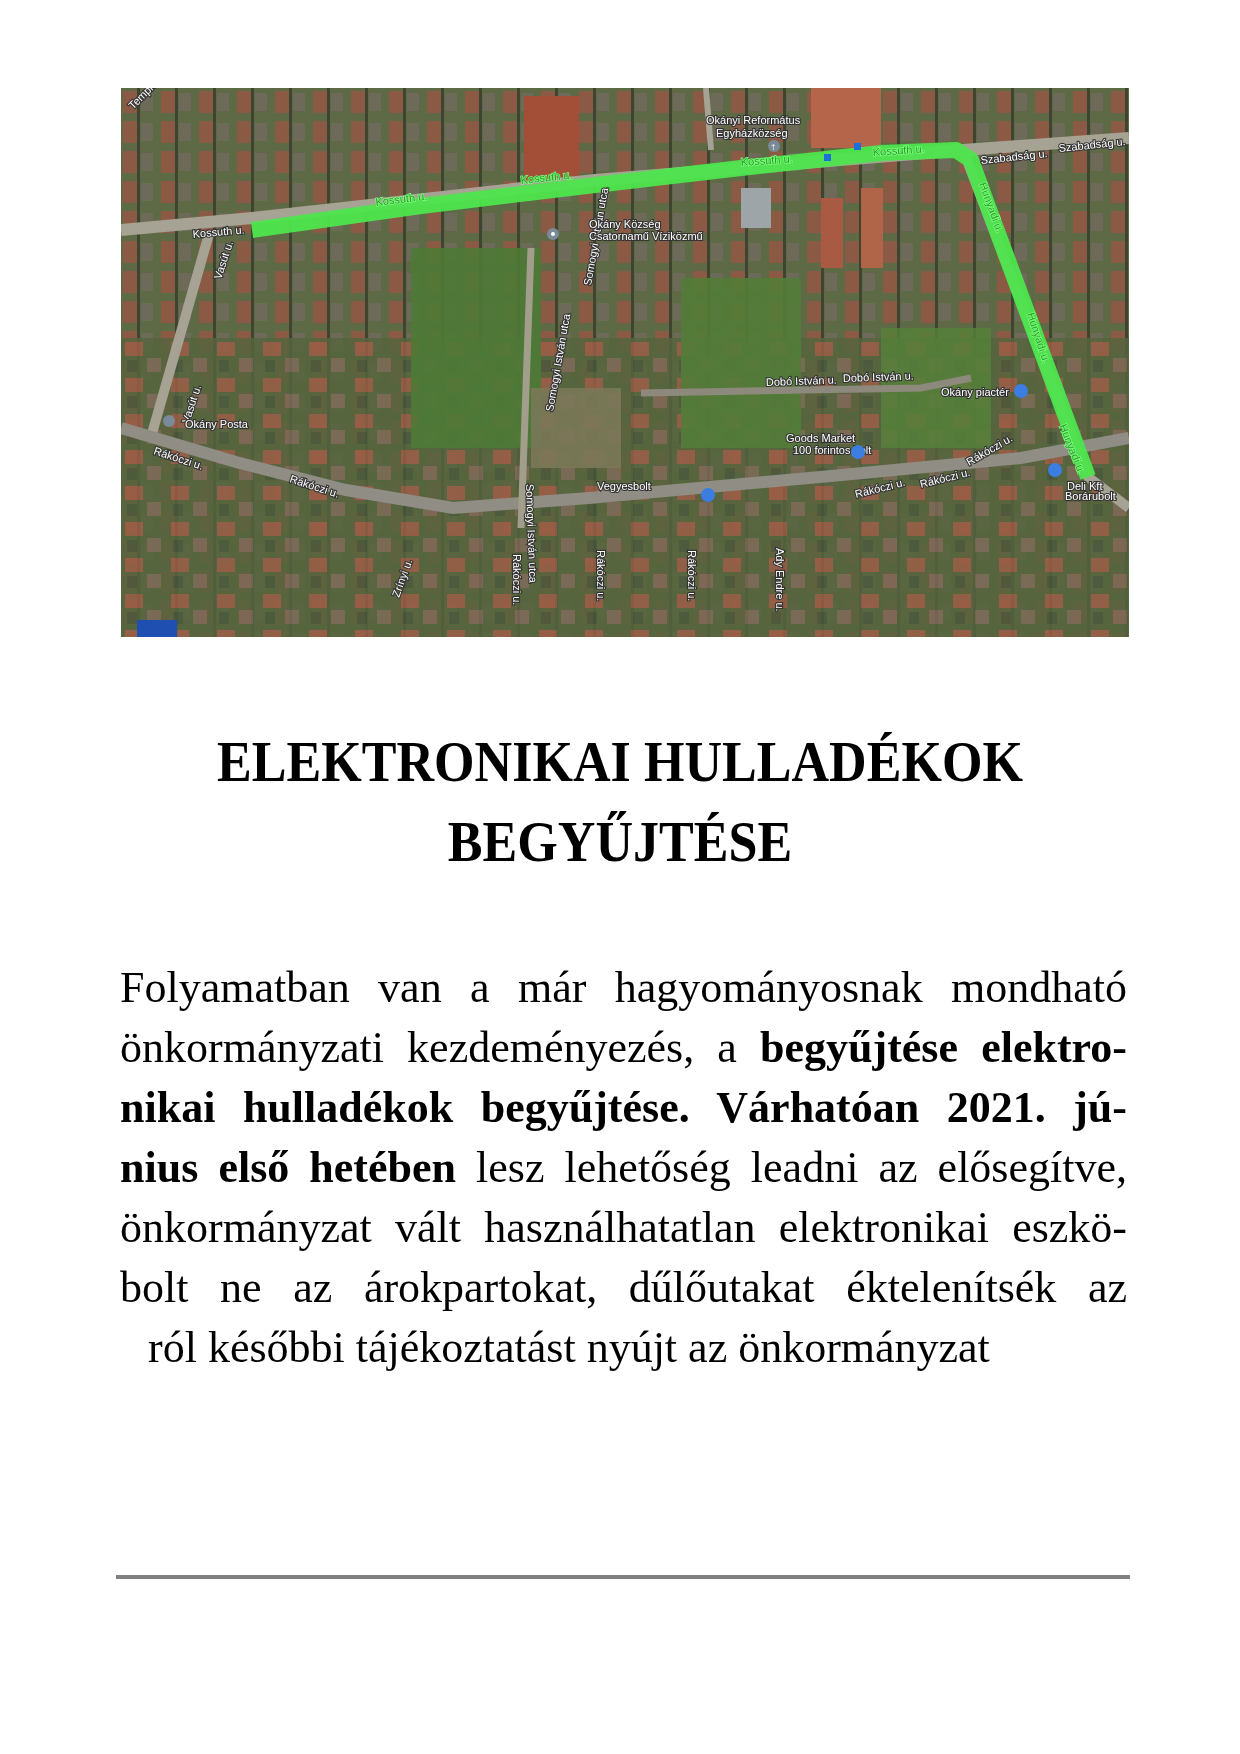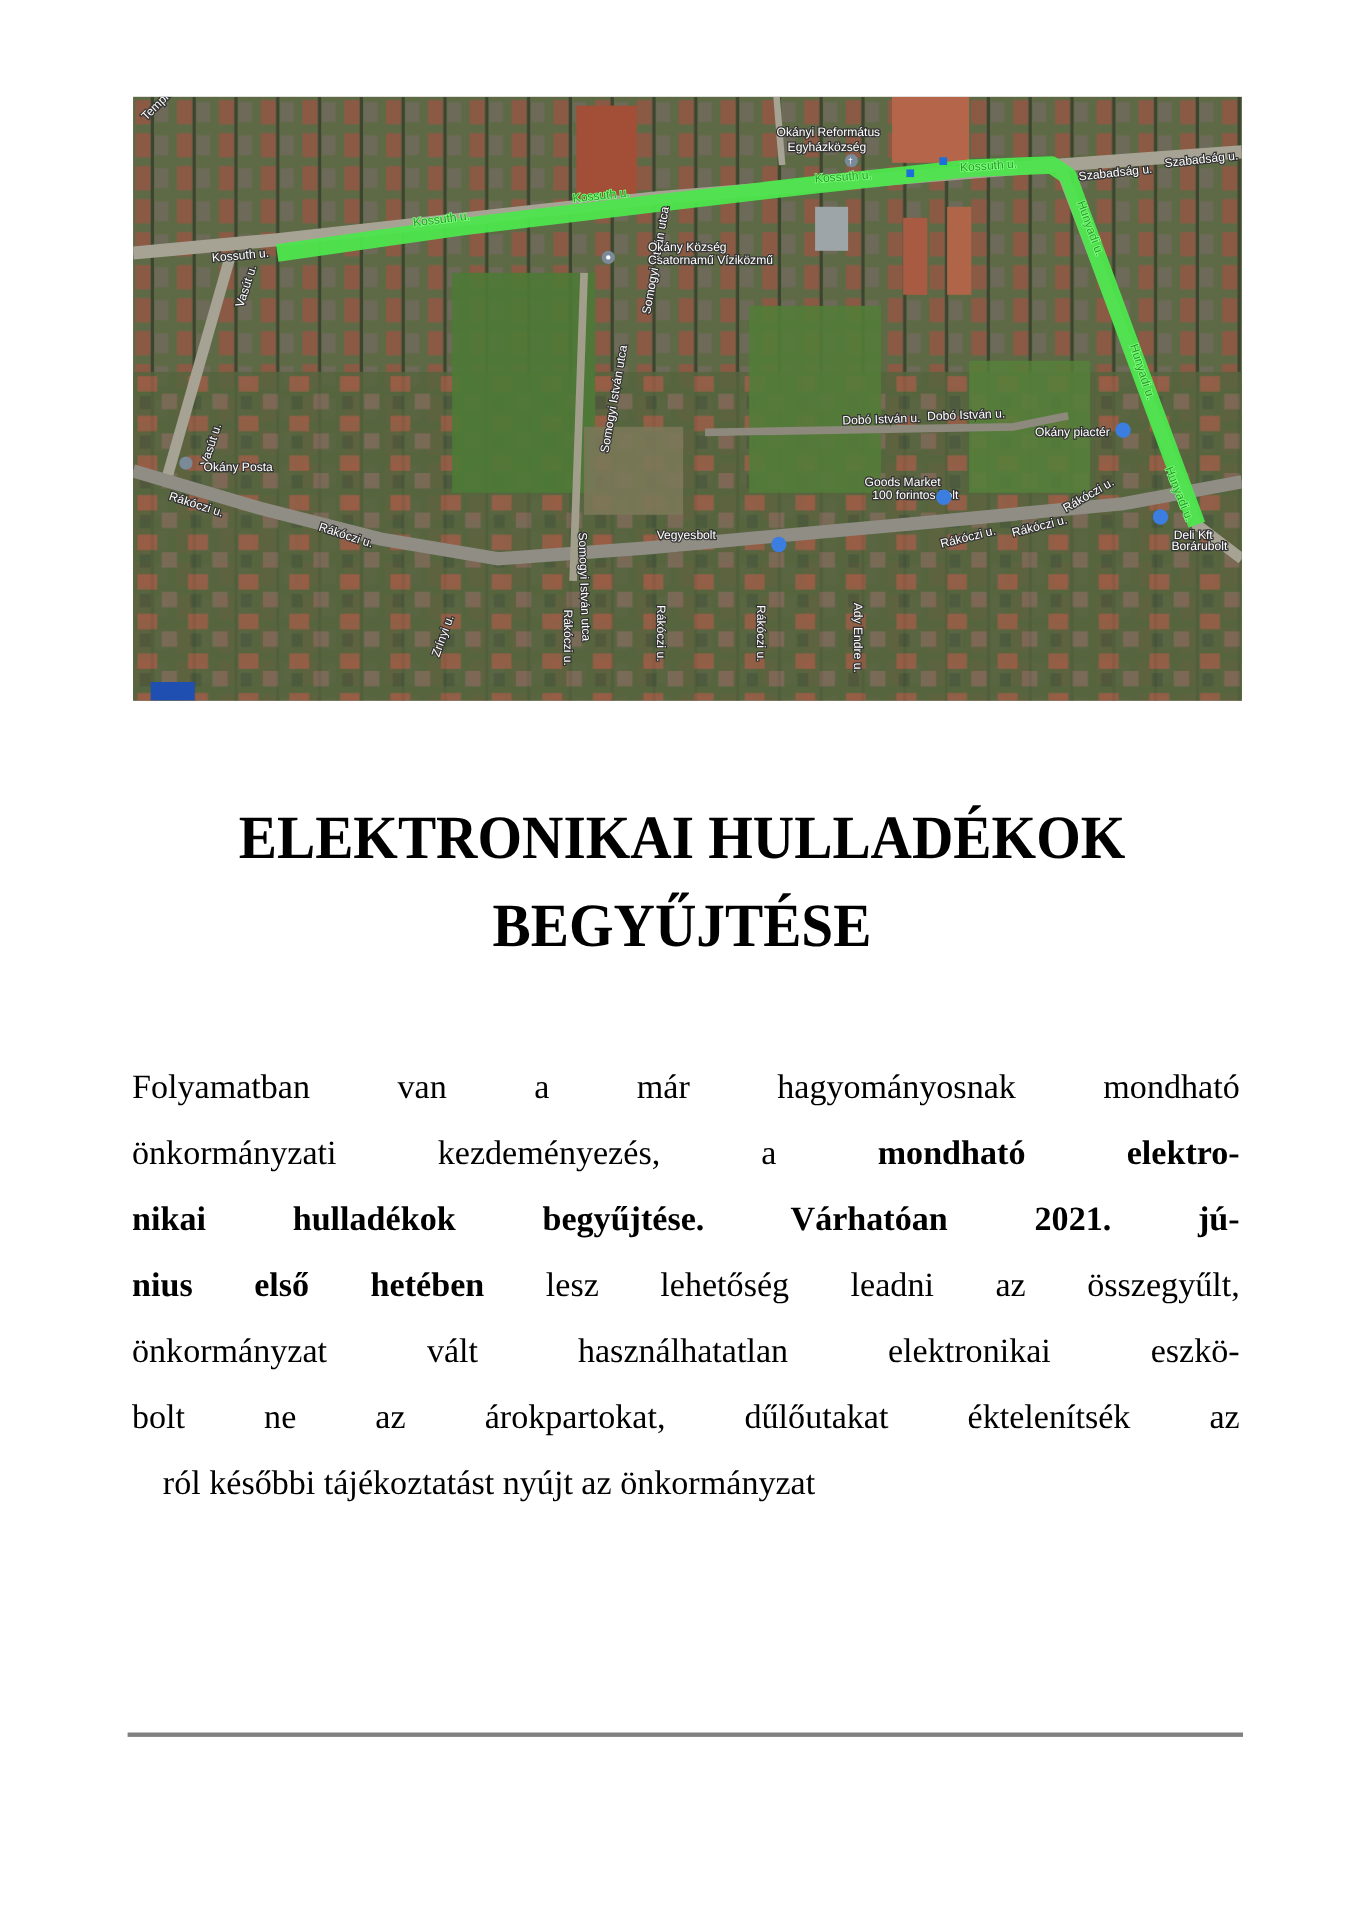--- a/index.html
+++ b/index.html
@@ -1,21 +1,21 @@
 <!DOCTYPE html>
 <html><head>
 <meta charset="utf-8">
 <style>
   html, body { margin: 0; padding: 0; background: #ffffff; }
   body { width: 1240px; height: 1754px; position: relative; overflow: hidden; font-family: "Liberation Serif", serif; color: #000; }
   .map { position: absolute; left: 121px; top: 88px; width: 1008px; height: 549px; overflow: hidden; background: #6f6a52; }
   .map svg { display: block; }
   .title { position: absolute; left: 100px; width: 1040px; top: 722px; text-align: center; font-family: "Liberation Serif", serif; font-weight: bold; font-size: 56px; line-height: 80px; letter-spacing: 0px; transform: scaleX(0.93); transform-origin: center; }
   .title div { white-space: nowrap; }
-  .body-text { position: absolute; left: 120px; width: 1007px; top: 958px; font-family: "Liberation Serif", serif; font-size: 31px; line-height: 60px; text-align: justify; }
+  .body-text { position: absolute; left: 120px; width: 1007px; top: 958px; font-family: "Liberation Serif", serif; font-size: 44px; line-height: 60px; text-align: justify; }
   .body-text .line { display: block; text-align: justify; text-align-last: justify; white-space: nowrap; height: 60px; }
   .body-text .line.last { text-align-last: left; margin-left: 28px; }
   .body-text b { font-weight: bold; }
   .rule { position: absolute; left: 116px; width: 1014px; top: 1575px; height: 4px; background: #808080; }
   .maplabel { font-family: "Liberation Sans", sans-serif; font-size: 11px; fill: #ffffff; stroke: #333333; stroke-width: 2.2px; paint-order: stroke; }
   .routelabel { font-family: "Liberation Sans", sans-serif; font-size: 11px; fill: #2a9a2a; stroke: #7dff7d; stroke-width: 1.5px; paint-order: stroke; }
 </style>
 </head>
 <body>
 
@@ -132,21 +132,21 @@
   </svg>
 </div>
 
 <div class="title">
   <div>ELEKTRONIKAI HULLADÉKOK</div>
   <div>BEGYŰJTÉSE</div>
 </div>
 
 <div class="body-text">
   <span class="line"><span>Folyamatban van a már hagyományosnak mondható</span></span>
-  <span class="line"><span>önkormányzati kezdeményezés, a </span><b>mondható elektro-</b></span>
+  <span class="line"><span>önkormányzati kezdeményezés, a </span><b>begyűjtése elektro-</b></span>
   <span class="line"><b>nikai hulladékok begyűjtése. Várhatóan 2021. jú-</b></span>
-  <span class="line"><b>nius első hetében</b><span> lesz lehetőség leadni az összegyűlt,</span></span>
+  <span class="line"><b>nius első hetében</b><span> lesz lehetőség leadni az elősegítve,</span></span>
   <span class="line"><span>önkormányzat vált használhatatlan elektronikai eszkö-</span></span>
   <span class="line"><span>bolt ne az árokpartokat, dűlőutakat éktelenítsék az</span></span>
   <span class="line last"><span>ról későbbi tájékoztatást nyújt az önkormányzat</span></span>
 </div>
 
 <div class="rule"></div>
 
 </body></html>

